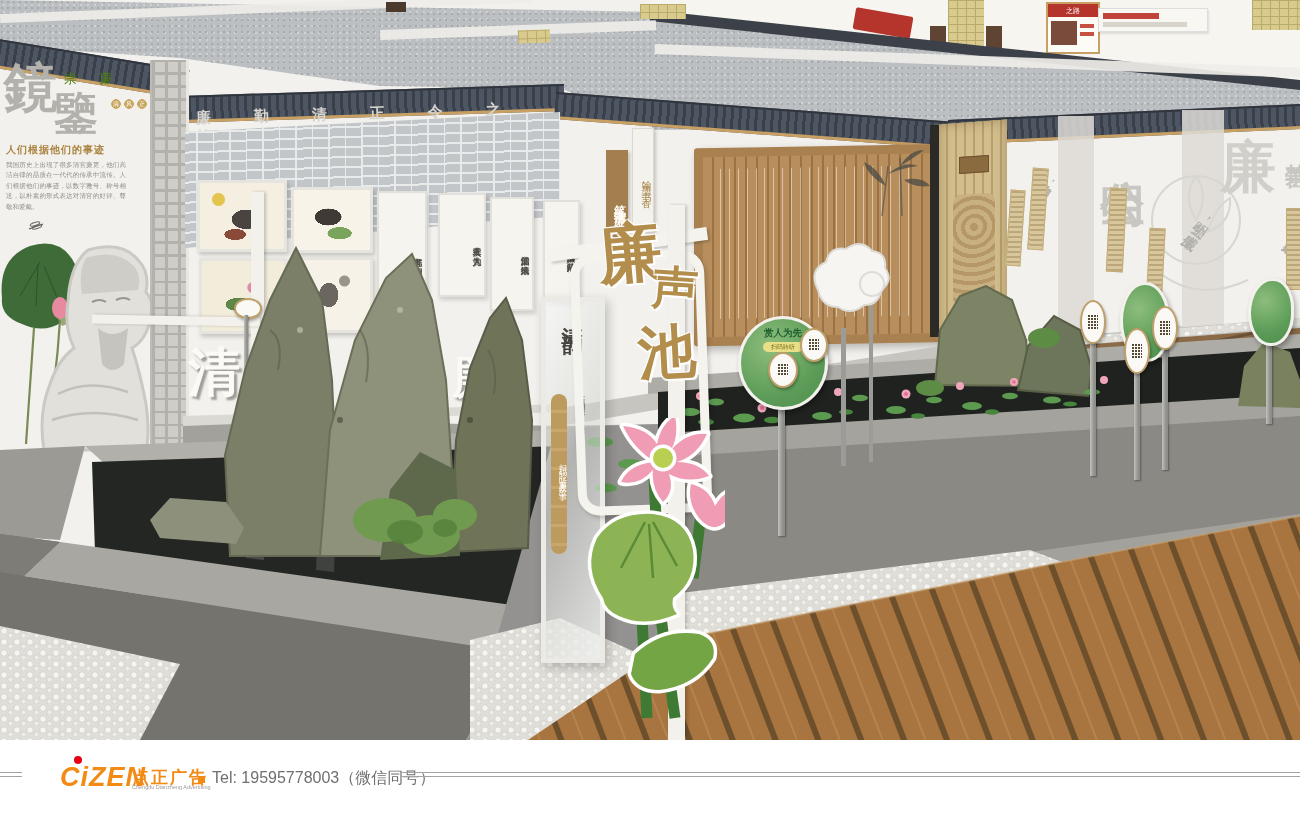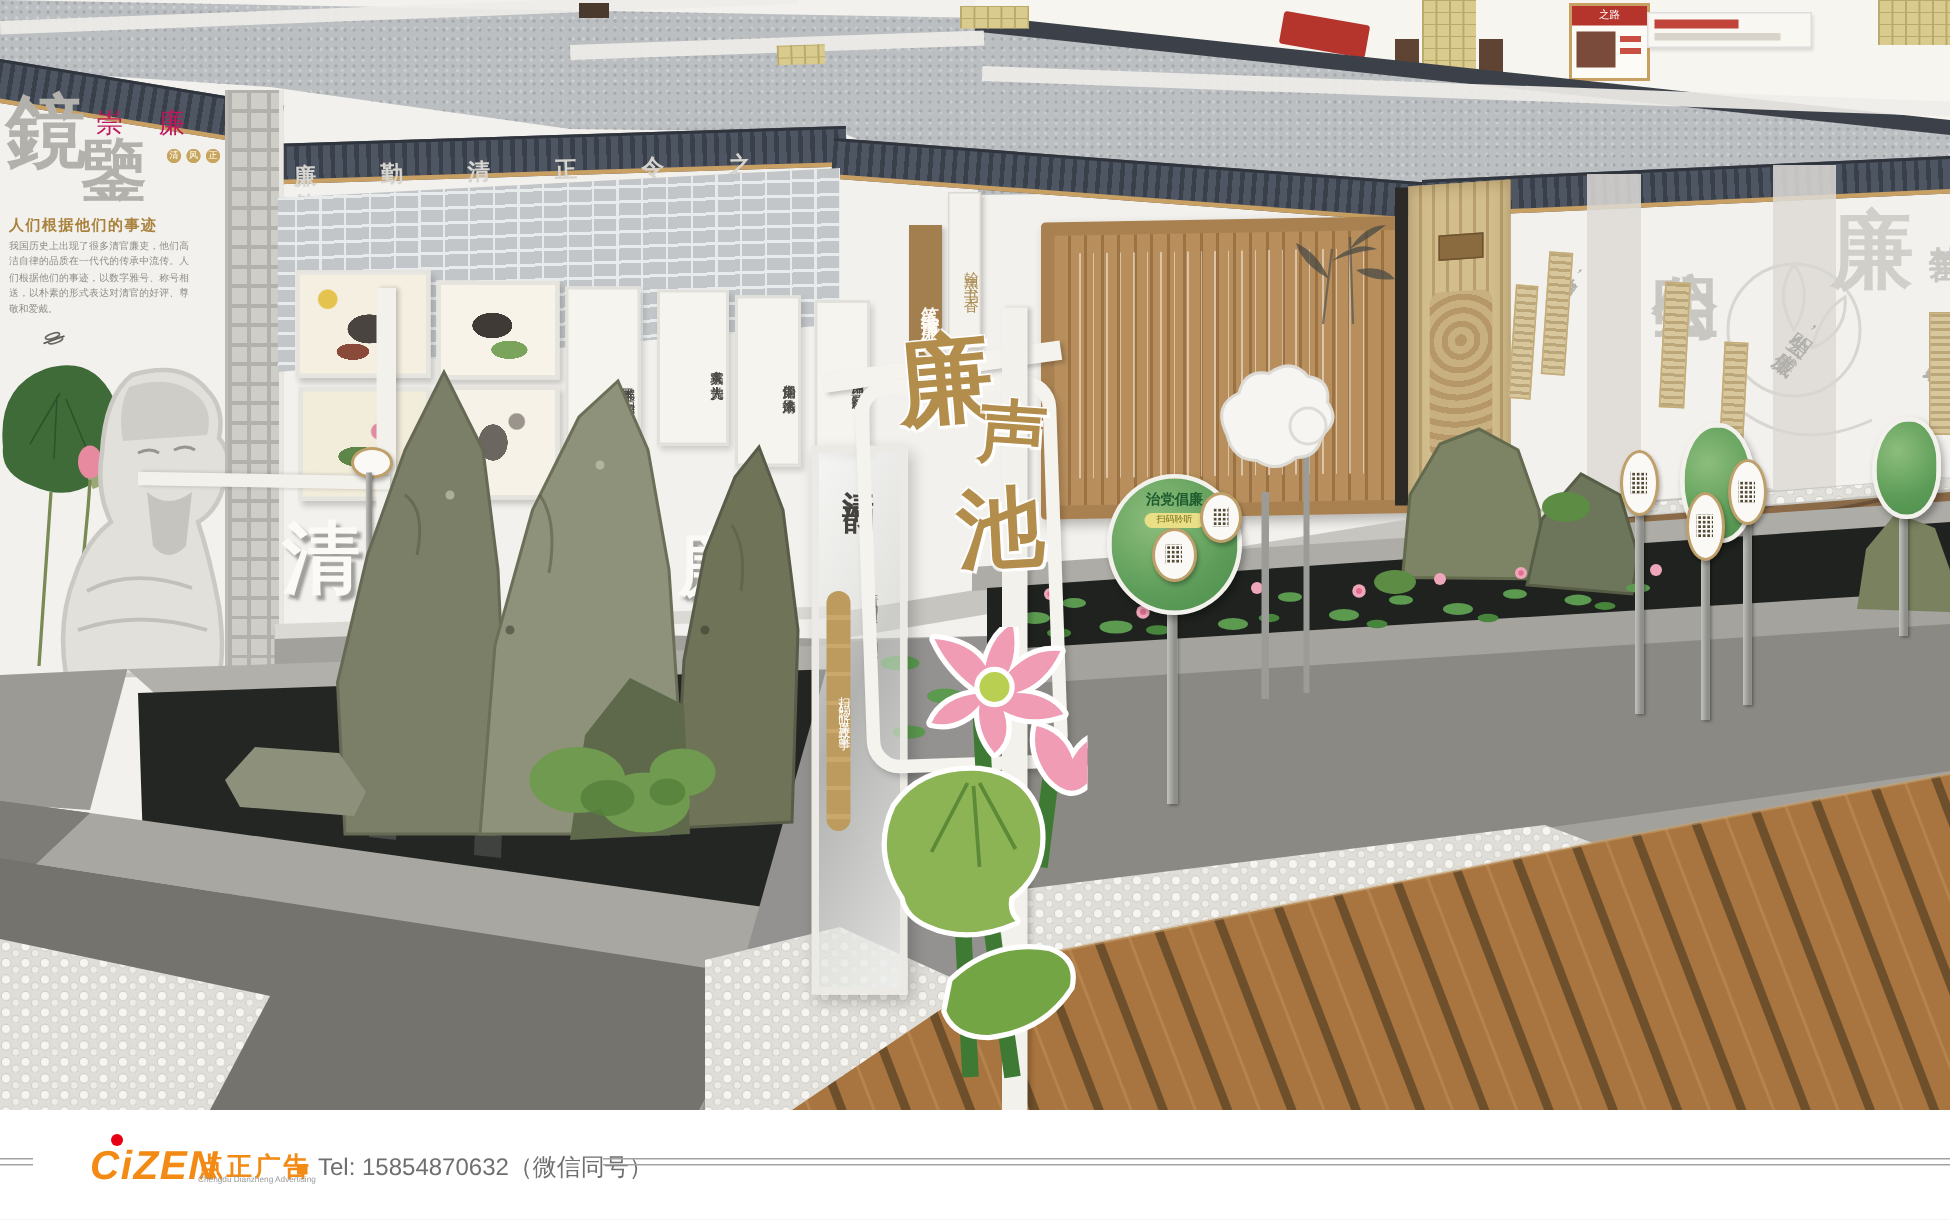--- a/index.html
+++ b/index.html
@@ -114,21 +114,21 @@
   <div class="abs tilechip" style="left:640px;top:4px;width:46px;height:15px;"></div>
   <div class="abs" style="left:386px;top:2px;width:20px;height:10px;background:#4a3a2e;"></div>
 
   <div class="abs eave" style="left:-8px;top:38px;width:200px;height:24px;transform:rotate(9.3deg);transform-origin:left top;"></div>
   <div class="abs eave" style="left:180px;top:96px;width:384px;height:22px;transform:rotate(-1.8deg);transform-origin:left top;"></div>
   <div class="abs eave" style="left:556px;top:92px;width:398px;height:22px;transform:rotate(4.3deg);transform-origin:left top;"></div>
   <div class="abs eave" style="left:948px;top:120px;width:356px;height:20px;transform:rotate(-2.6deg);transform-origin:left top;"></div>
 
   <div class="abs serif" style="left:4px;top:52px;font-size:54px;font-weight:700;color:#b3b1ac;">鏡</div>
   <div class="abs serif" style="left:54px;top:84px;font-size:44px;font-weight:700;color:#b3b1ac;">鑒</div>
-  <div class="abs serif" style="left:64px;top:70px;font-size:18px;letter-spacing:9px;color:#be185d;">崇 廉</div>
+  <div class="abs serif" style="left:64px;top:70px;font-size:13px;letter-spacing:9px;color:#4d7c0f;">崇 廉</div>
   <div class="abs" style="left:110px;top:99px;width:56px;height:11px;color:#fff;font-size:6px;letter-spacing:7px;line-height:11px;padding-left:3px;
               background-image:radial-gradient(circle at 6px 5px,#c8a55c 0 4.5px,transparent 5px),
                                radial-gradient(circle at 19px 5px,#c8a55c 0 4.5px,transparent 5px),
                                radial-gradient(circle at 32px 5px,#c8a55c 0 4.5px,transparent 5px),
                                radial-gradient(circle at 45px 5px,#c8a55c 0 4.5px,transparent 5px);">清风正气</div>
   <div class="abs" style="left:6px;top:143px;font-size:10px;font-weight:700;color:#a9823d;letter-spacing:1px;">人们根据他们的事迹</div>
   <div class="abs" style="left:6px;top:160px;width:120px;font-size:6.5px;line-height:1.6;color:#8f8d86;text-align:justify;">我国历史上出现了很多清官廉吏，他们高洁自律的品质在一代代的传承中流传。人们根据他们的事迹，以数字雅号、称号相送，以朴素的形式表达对清官的好评、尊敬和爱戴。</div>
   <svg class="abs" style="left:26px;top:220px;" width="20" height="12" viewBox="0 0 20 12">
     <line x1="3" y1="9" x2="17" y2="4" stroke="#55534e" stroke-width="1.2"></line>
     <ellipse cx="9" cy="4" rx="5" ry="1.6" fill="none" stroke="#6b6964" transform="rotate(-18 9 4)"></ellipse>
@@ -383,21 +383,21 @@
       <circle cx="88" cy="40" r="10" fill="#b9cf52"></circle>
       <path d="M28,180 Q8,150 22,120 Q40,94 78,96 Q112,100 118,132 Q122,162 98,180 Q96,190 102,196 Q70,210 44,198 Q30,192 28,180 Z" fill="#8cb455"></path>
       <path d="M70,104 L46,150 M74,106 L78,160 M78,104 L102,148" stroke="#5c8a36" stroke-width="2.5" fill="none"></path>
       <path d="M60,236 Q88,210 124,216 Q142,222 138,240 Q120,268 84,272 Q62,272 56,256 Z" fill="#74a544"></path>
     </g>
   </svg>
 
   <div class="abs" style="left:738px;top:316px;width:96px;height:220px;">
     <div class="abs pole" style="left:40px;top:84px;width:7px;height:136px;"></div>
     <div class="abs leafsign" style="left:0;top:0;width:84px;height:88px;">
-      <div class="abs" style="left:0;top:8px;width:84px;text-align:center;font-size:9.5px;font-weight:700;color:#1e5c2e;">治党倡廉</div>
+      <div class="abs" style="left:0;top:8px;width:84px;text-align:center;font-size:9.5px;font-weight:700;color:#1e5c2e;">赏人为先</div>
       <div class="abs" style="left:22px;top:23px;width:40px;height:10px;background:#e9df86;border-radius:5px;font-size:6px;line-height:10px;text-align:center;color:#7a6c20;">扫码聆听</div>
     </div>
     <div class="abs qr" style="left:30px;top:36px;width:26px;height:32px;">
       <div class="abs qrcode" style="left:7px;top:9px;width:11px;height:13px;"></div>
     </div>
     <div class="abs qr" style="left:62px;top:12px;width:24px;height:30px;">
       <div class="abs qrcode" style="left:6px;top:8px;width:11px;height:13px;"></div>
     </div>
   </div>
 
@@ -425,16 +425,16 @@
 
 <div class="abs" style="left:0;top:740px;width:1300px;height:73px;background:#fff;">
   <div class="abs footer-line" style="left:0;top:772px;width:22px;top:32px;"></div>
   <div class="abs" style="left:60px;top:22px;">
     <span class="logo">CiZEN</span>
     <span class="abs" style="left:14px;top:-6px;width:8px;height:8px;border-radius:50%;background:#e60012;"></span>
   </div>
   <div class="abs" style="left:132px;top:26px;font-size:17px;font-weight:700;color:#f28a14;letter-spacing:2px;">点正广告</div>
   <div class="abs" style="left:132px;top:44px;font-size:5.5px;color:#9a9a9a;">Chengdu Dianzheng Advertising</div>
   <div class="abs" style="left:198px;top:36px;width:7px;height:7px;background:#f28a14;"></div>
-  <div class="abs" style="left:212px;top:28px;font-size:16px;color:#6f6f6f;">Tel: 15854870632（微信同号）</div>
+  <div class="abs" style="left:212px;top:28px;font-size:16px;color:#6f6f6f;">Tel: 19595778003（微信同号）</div>
   <div class="abs footer-line" style="left:402px;top:32px;width:898px;"></div>
 </div>
 </div>
 
 </body></html>

